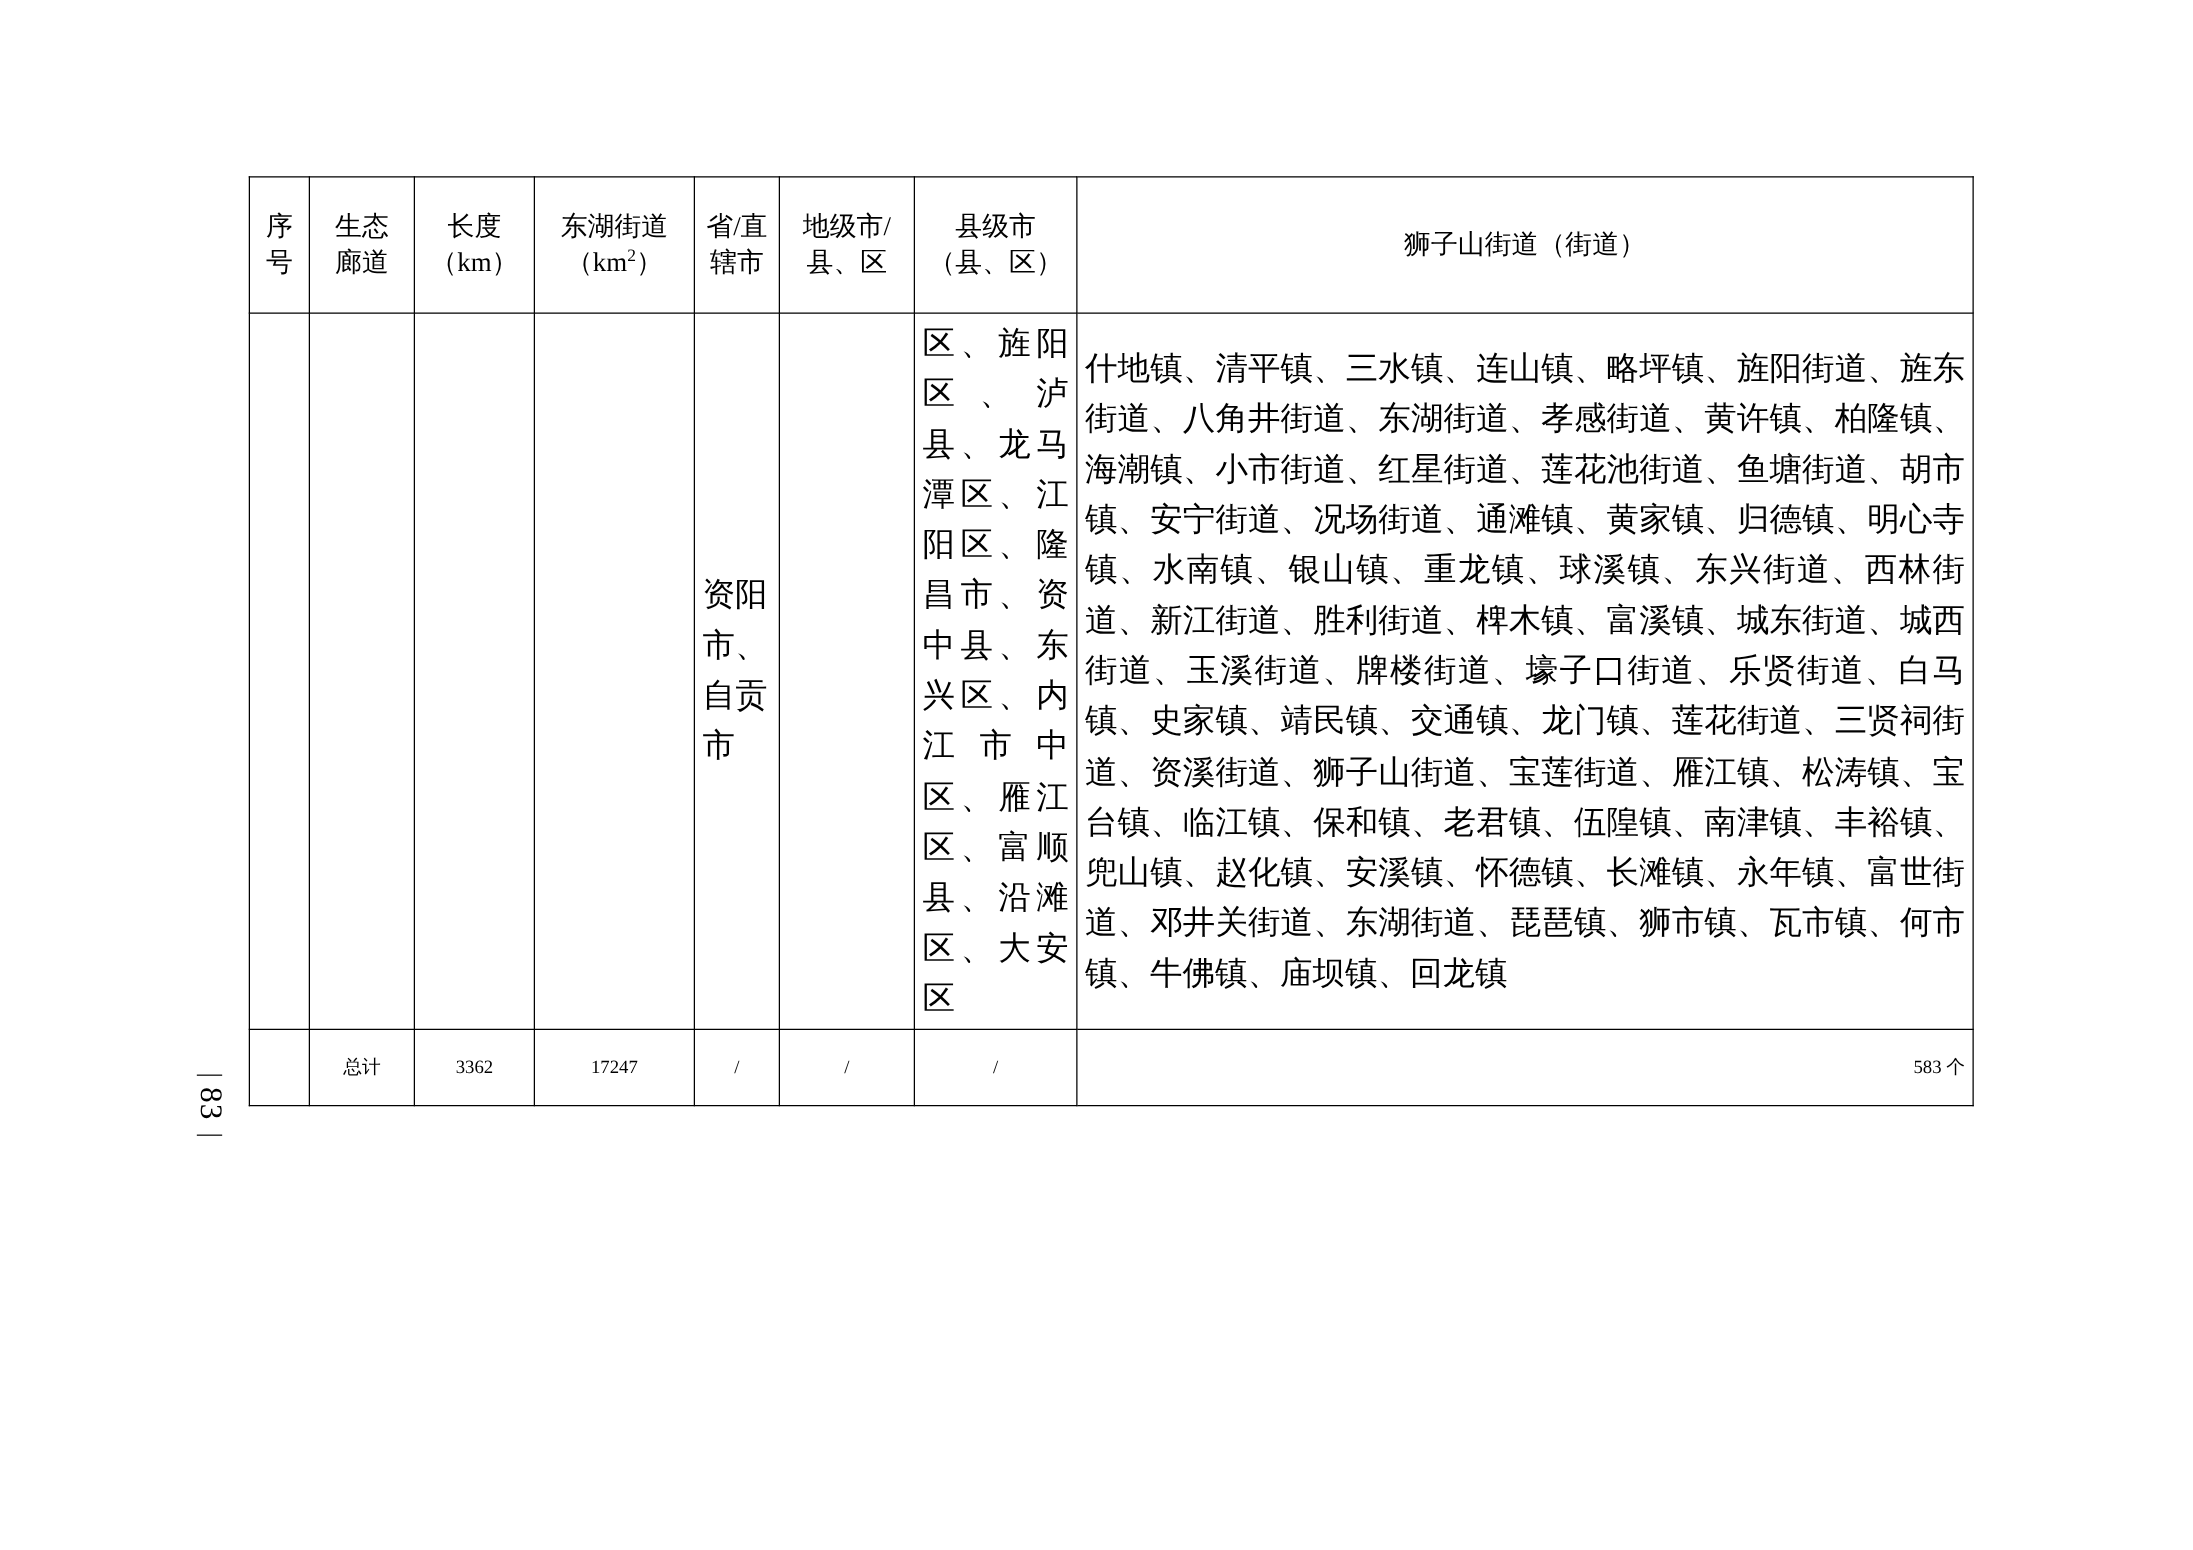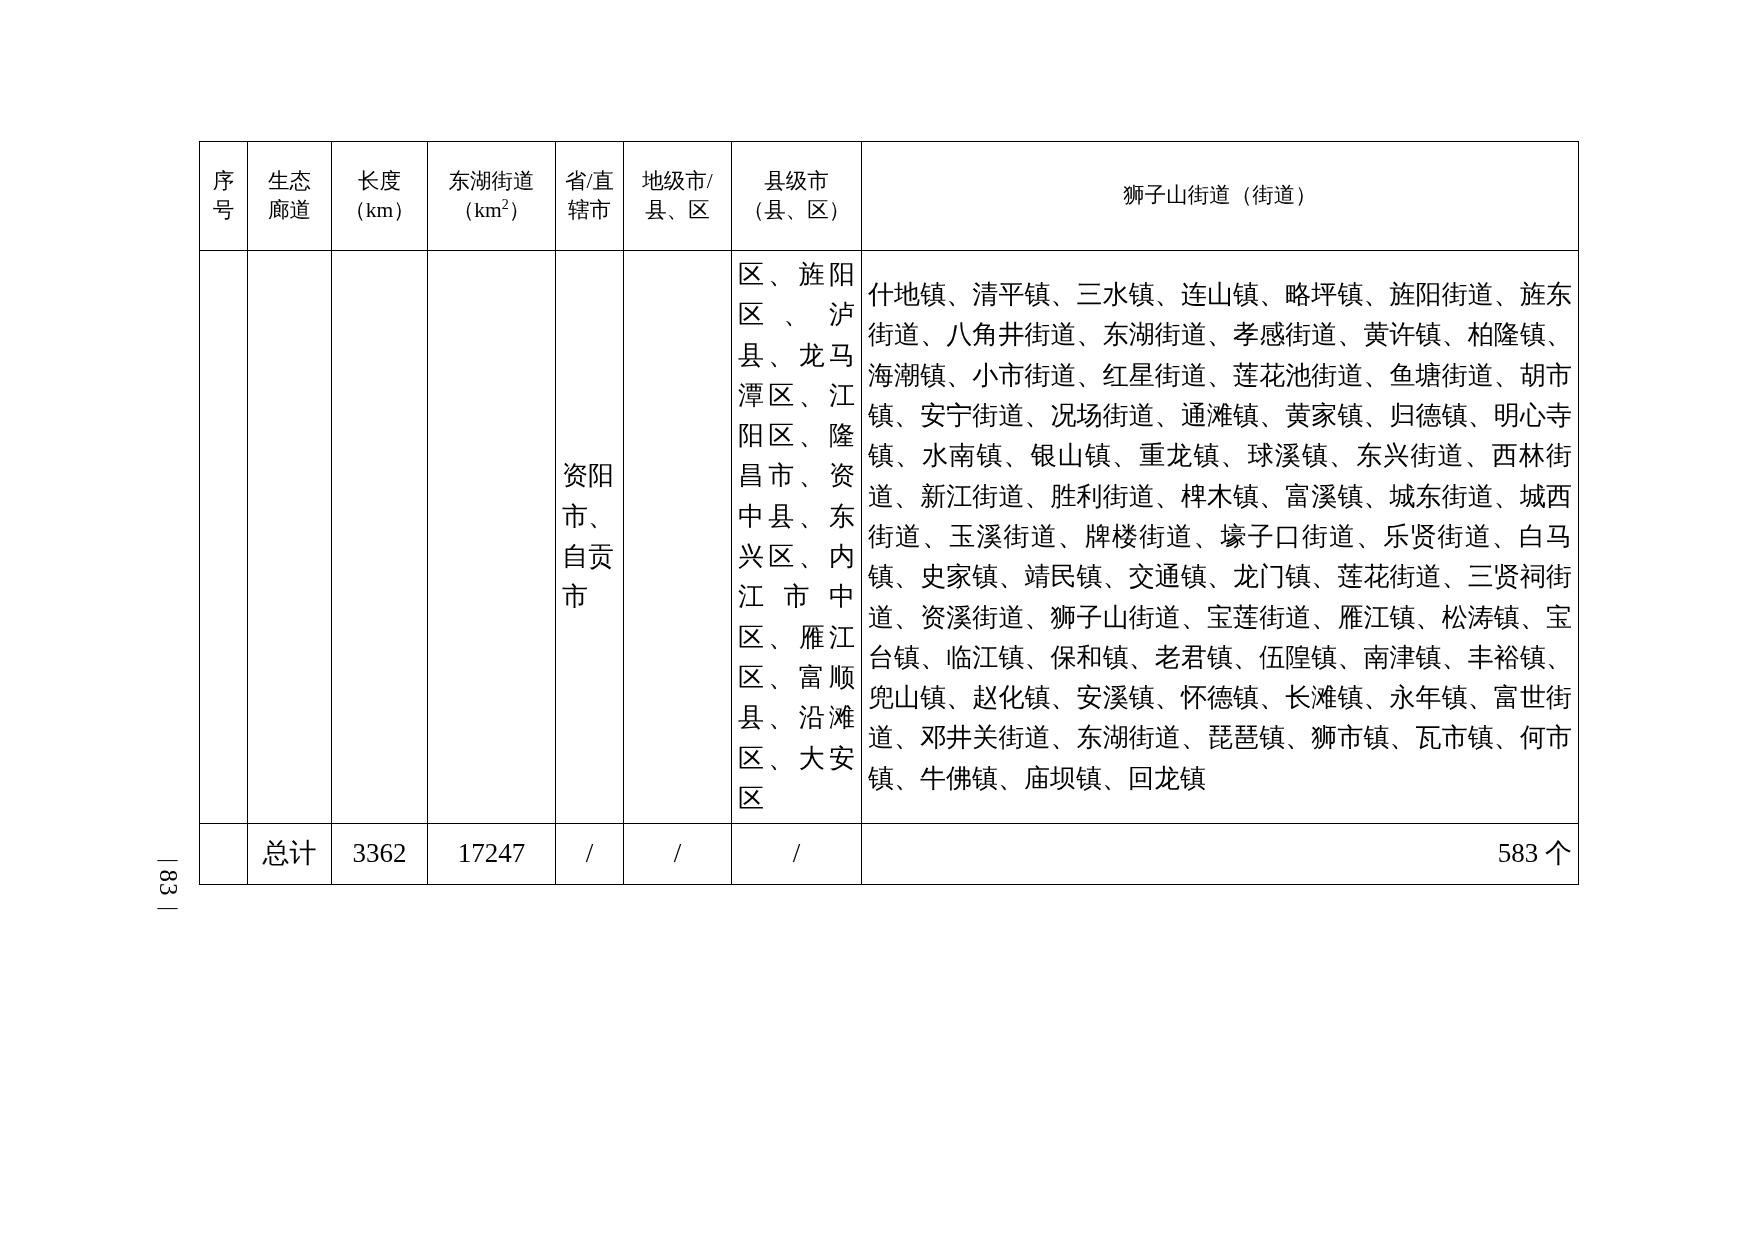--- a/index.html
+++ b/index.html
@@ -96,21 +96,21 @@
     text-align: justify;
     text-align-last: left;
     vertical-align: top;
     padding: 8px 10px 10px 10px;
     line-height: 1.72;
     font-size: 21.5px;
   }
   tr.total td {
     text-align: center;
     height: 52px;
-    font-size: 27px;
+    font-size: 15px;
   }
   tr.total td.left-al {
     text-align: right;
     padding-left: 10px;
   }
   .sup { font-size: 14px; vertical-align: super; }
 </style>
 </head>
 <body>
 

